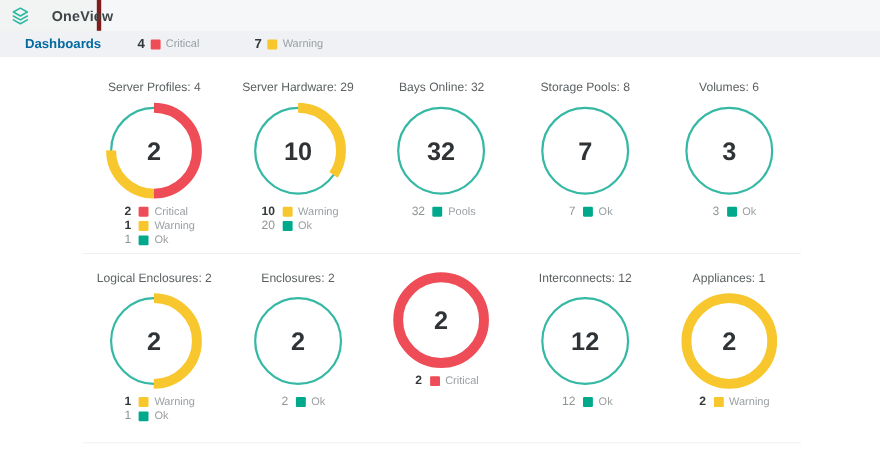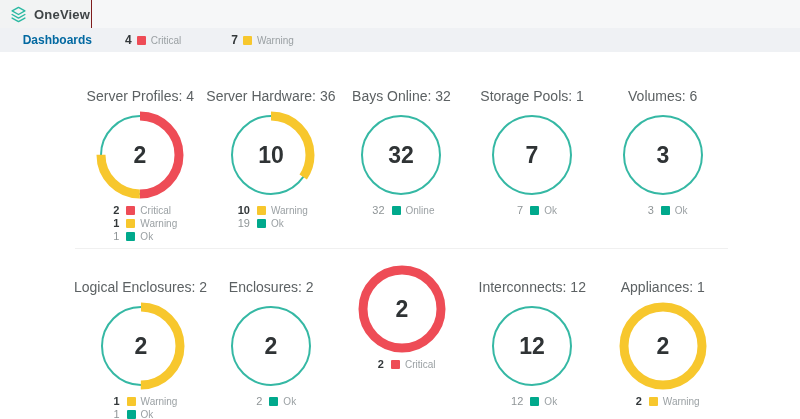--- a/index.html
+++ b/index.html
@@ -1,42 +1,42 @@
 <!DOCTYPE html>
 <html><head>
 <meta charset="utf-8">
 <style>
   * { margin:0; padding:0; box-sizing:border-box; }
   html,body { width:800px; height:419px; background:#ffffff; overflow:hidden;
               font-family:"Liberation Sans", sans-serif; }
 
   
   .topbar { height:28px; background:#f6f7f8; display:flex; align-items:stretch; }
-  .logo-block { width:92px; background:#f2f3f3; border-right:1px solid #7f1d1d;
-                display:flex; align-items:center; padding-left:10px; gap:7px; }
+  .logo-block { width:92px; background:#f2f3f3; border-right:4px solid #7f1d1d;
+                display:flex; align-items:center; padding-left:10px; gap:20px; }
   .logo-icon svg { display:block; }
   .app-title { font-size:13px; font-weight:bold; color:#3f4446; letter-spacing:.2px; }
 
   
   .navbar { height:24px; background:#eff1f4; display:flex; align-items:center; }
   .nav-label { width:92px; text-align:right; font-size:12px; font-weight:bold; color:#0369a1; }
   .badges { display:flex; align-items:center; margin-left:33px; gap:50px; }
   .badge { display:flex; align-items:center; gap:5px; cursor:pointer; }
   .badge .count { font-size:12px; font-weight:bold; color:#33383a; }
   .badge .sq { width:9px; height:9px; border-radius:1px; display:inline-block; }
   .badge .lbl { font-size:10px; color:#9aa0a3; }
 
   
   .content { background:#fff; }
   .chart-row { display:flex; margin:0 72px 0 75px; padding:22px 0 6px 0;
                border-bottom:1px solid #f0f0f0; }
   .chart-row.second { padding-top:16px; padding-bottom:18px; }
   .chart-card { width:131px; display:flex; flex-direction:column; align-items:center;
                 cursor:pointer; }
-  .chart-title { font-size:14px; color:#5c6163; margin-bottom:7px; white-space:nowrap;margin-top:14px; }
+  .chart-title { font-size:11px; color:#5c6163; margin-bottom:7px; white-space:nowrap; }
   .donut { width:88px; height:88px; }
   .center-num { font-weight:bold; fill:#2f3335; }
   .legend { margin-top:5px; display:grid; grid-template-columns:auto auto auto;
             column-gap:0; row-gap:1px; align-items:center; }
   .legend .lv { font-size:11px; text-align:right; min-width:16px; justify-self:end; }
   .legend .lv.alert { font-weight:bold; color:#33383a; }
   .legend .lv.okv { color:#8f9597; }
   .legend .lsq { width:9px; height:9px; border-radius:1px; margin:0 5px 0 7px; }
   .legend .ll { font-size:10px; color:#9ba1a4; }
 </style>
@@ -89,51 +89,51 @@
           <span class="lv alert">1</span>
           <span class="lsq" style="background: rgb(247, 199, 45);"></span>
           <span class="ll">Warning</span>
           <span class="lv okv">1</span>
           <span class="lsq" style="background: rgb(0, 169, 140);"></span>
           <span class="ll">Ok</span>
         </div>
   </div>
 
   <div class="chart-card">
-    <div class="chart-title">Server Hardware: 36</div>
+    <div class="chart-title">Server Hardware: 29</div>
     <svg class="donut" viewBox="0 0 88 88">
           <circle cx="44" cy="44" r="39" fill="none" stroke="#35b8a4" stroke-width="2"></circle>
           <circle cx="44" cy="44" r="39" fill="none" stroke="#f7c72d" stroke-width="9" stroke-dasharray="84.4980093034496 245.04422698000386" stroke-dashoffset="0" transform="rotate(-90 44 44)"></circle>
           <text x="44" y="52" text-anchor="middle" font-size="23" class="center-num">10</text>
         </svg>
     <div class="legend">
           <span class="lv alert">10</span>
           <span class="lsq" style="background: rgb(247, 199, 45);"></span>
           <span class="ll">Warning</span>
-          <span class="lv okv">19</span>
+          <span class="lv okv">20</span>
           <span class="lsq" style="background: rgb(0, 169, 140);"></span>
           <span class="ll">Ok</span>
         </div>
   </div>
 
   <div class="chart-card">
     <div class="chart-title">Bays Online: 32</div>
     <svg class="donut" viewBox="0 0 88 88">
           <circle cx="44" cy="44" r="39" fill="none" stroke="#35b8a4" stroke-width="2"></circle>
           <text x="44" y="52" text-anchor="middle" font-size="23" class="center-num">32</text>
         </svg>
     <div class="legend">
           <span class="lv okv">32</span>
           <span class="lsq" style="background: rgb(0, 169, 140);"></span>
-          <span class="ll">Online</span>
-        </div>
-  </div>
-
-  <div class="chart-card">
-    <div class="chart-title">Storage Pools: 1</div>
+          <span class="ll">Pools</span>
+        </div>
+  </div>
+
+  <div class="chart-card">
+    <div class="chart-title">Storage Pools: 8</div>
     <svg class="donut" viewBox="0 0 88 88">
           <circle cx="44" cy="44" r="39" fill="none" stroke="#35b8a4" stroke-width="2"></circle>
           <text x="44" y="52" text-anchor="middle" font-size="23" class="center-num">7</text>
         </svg>
     <div class="legend">
           <span class="lv okv">7</span>
           <span class="lsq" style="background: rgb(0, 169, 140);"></span>
           <span class="ll">Ok</span>
         </div>
   </div>

